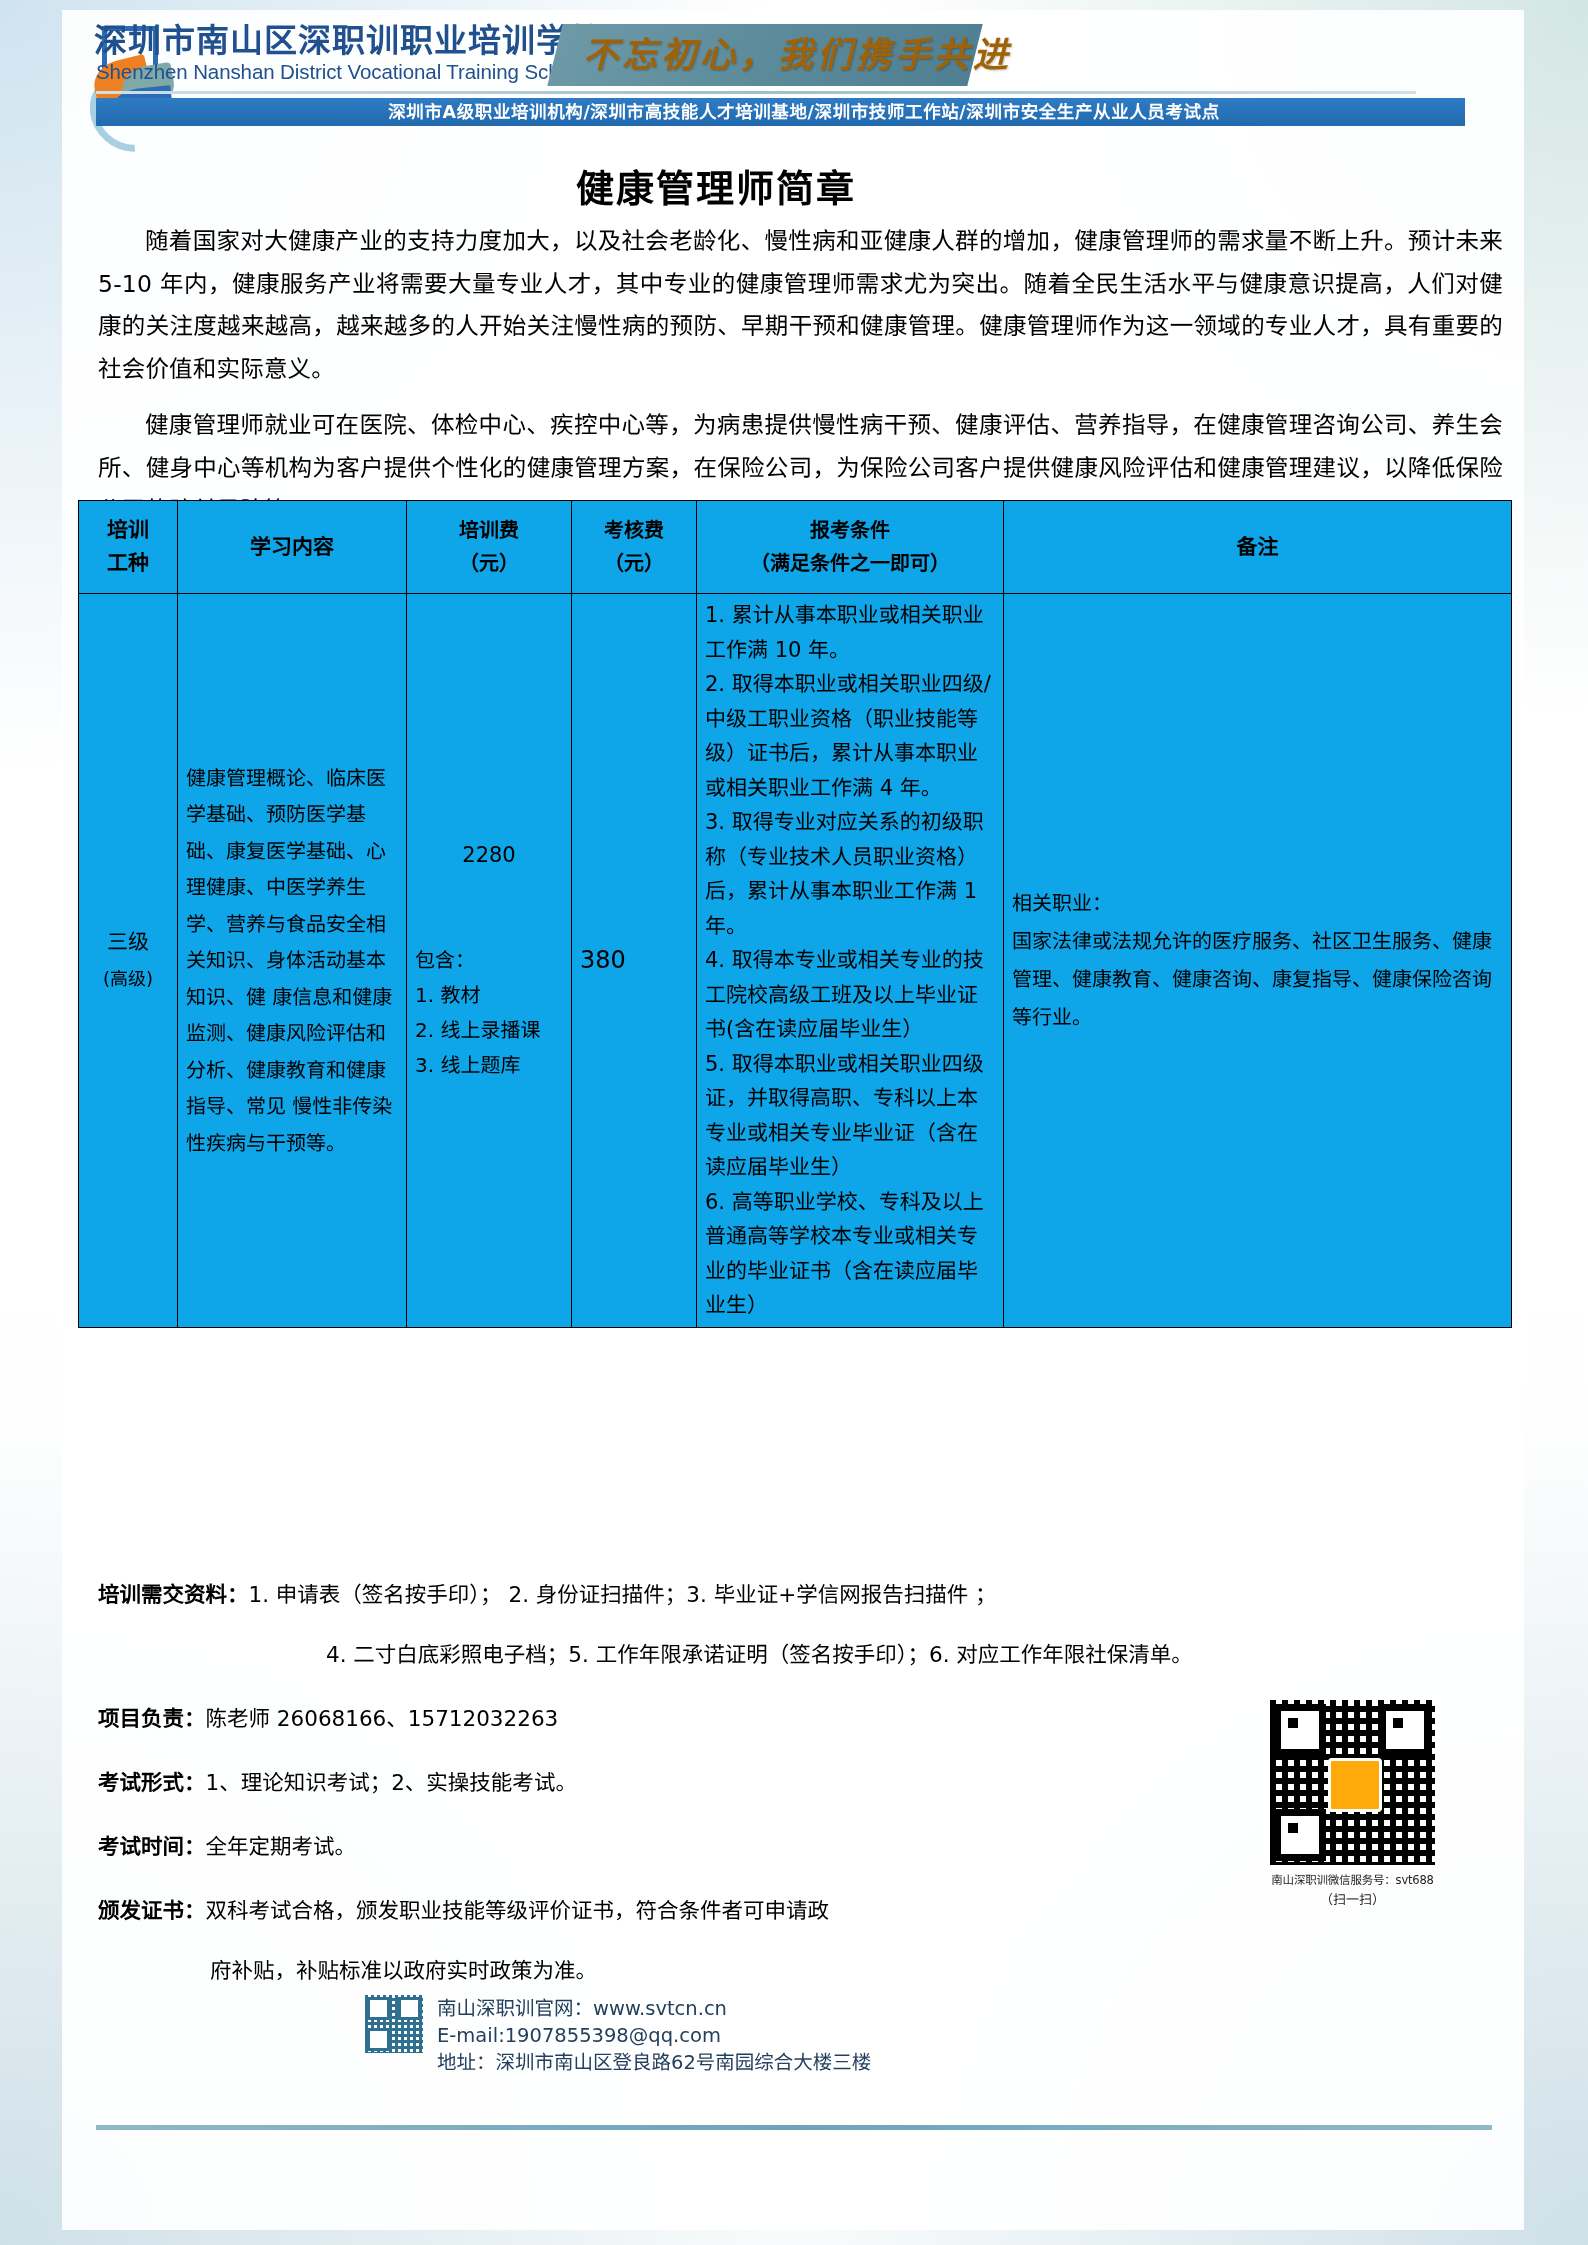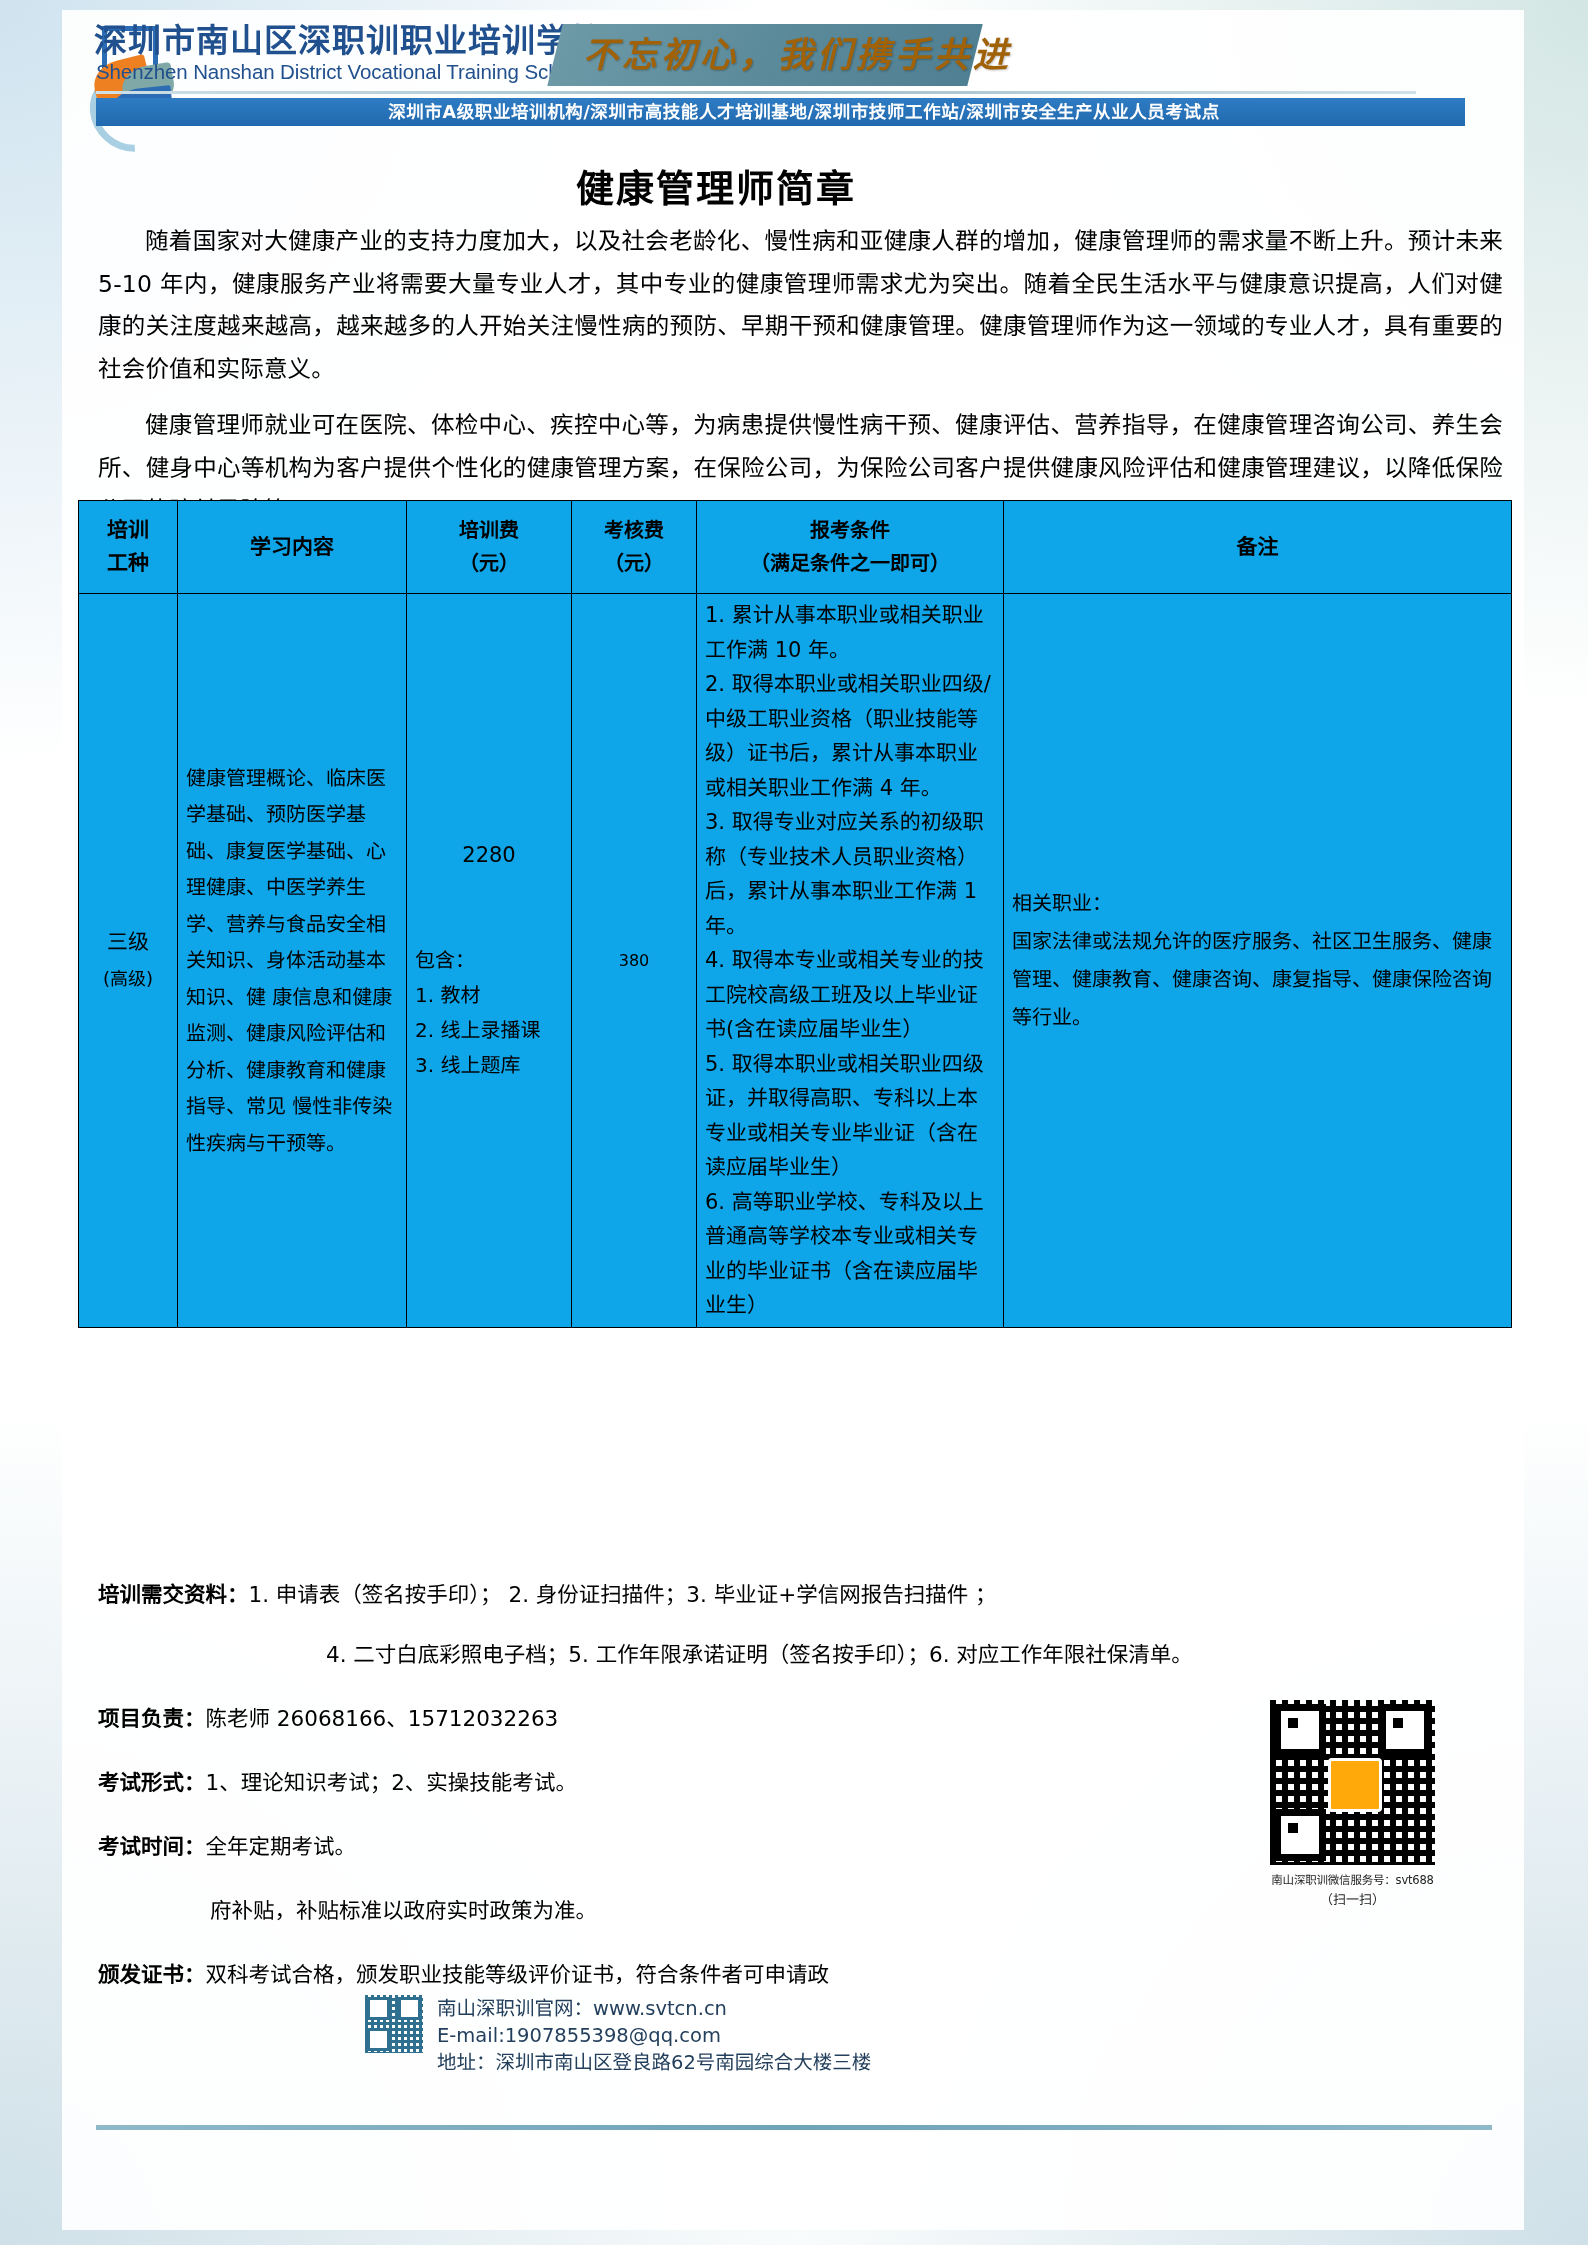--- a/index.html
+++ b/index.html
@@ -233,21 +233,21 @@
     font-weight: bold;
     text-align: center;
     height: 84px;
     line-height: 33px;
   }
   .th-sub { font-weight: bold; font-size: 20px; display: block; }
   .c-trade  { width: 82px;  text-align: center; font-size: 21px; line-height: 36px;}
   .c-trade .sub { font-size: 18px; }
   .c-learn  { width: 212px; font-size: 20px; line-height: 36.5px; }
   .c-fee    { width: 148px; text-align: left; font-size: 20px; line-height: 35px; }
-  .c-exam   { width: 108px; text-align: center; font-size: 16px; }
+  .c-exam   { width: 108px; font-size: 24px; }
   .c-cond   { width: 290px; font-size: 21px; line-height: 34.5px; }
   .c-note   { font-size: 20px; line-height: 38px; }
   .fee-amt  { display: block; text-align: center; margin-bottom: 70px; font-size: 21px;}
   .fee-list { display: block; }
   .fee-list span { display: block; }
 
   
   .notes {
     position: absolute;
     left: 98px;
@@ -469,25 +469,25 @@
   </div>
   <div class="note-row">
     <span class="note-lbl">项目负责：</span><span>陈老师   26068166、15712032263</span>
   </div>
   <div class="note-row">
     <span class="note-lbl">考试形式：</span><span>1、理论知识考试；2、实操技能考试。</span>
   </div>
   <div class="note-row">
     <span class="note-lbl">考试时间：</span><span>全年定期考试。</span>
   </div>
+  <div class="note-row tight">
+    <span class="note-lbl">颁发证书：</span><span>双科考试合格，颁发职业技能等级评价证书，符合条件者可申请政</span>
+  </div>
   <div class="note-row">
     <span style="margin-left:112px;">府补贴，补贴标准以政府实时政策为准。</span>
-  </div>
-  <div class="note-row tight">
-    <span class="note-lbl">颁发证书：</span><span>双科考试合格，颁发职业技能等级评价证书，符合条件者可申请政</span>
   </div>
 </div>
 
 <div class="qr-block">
   <div class="qr-img">
     <div class="qr-eye tl"></div>
     <div class="qr-eye tr"></div>
     <div class="qr-eye bl"></div>
     <div class="qr-center"></div>
   </div>

